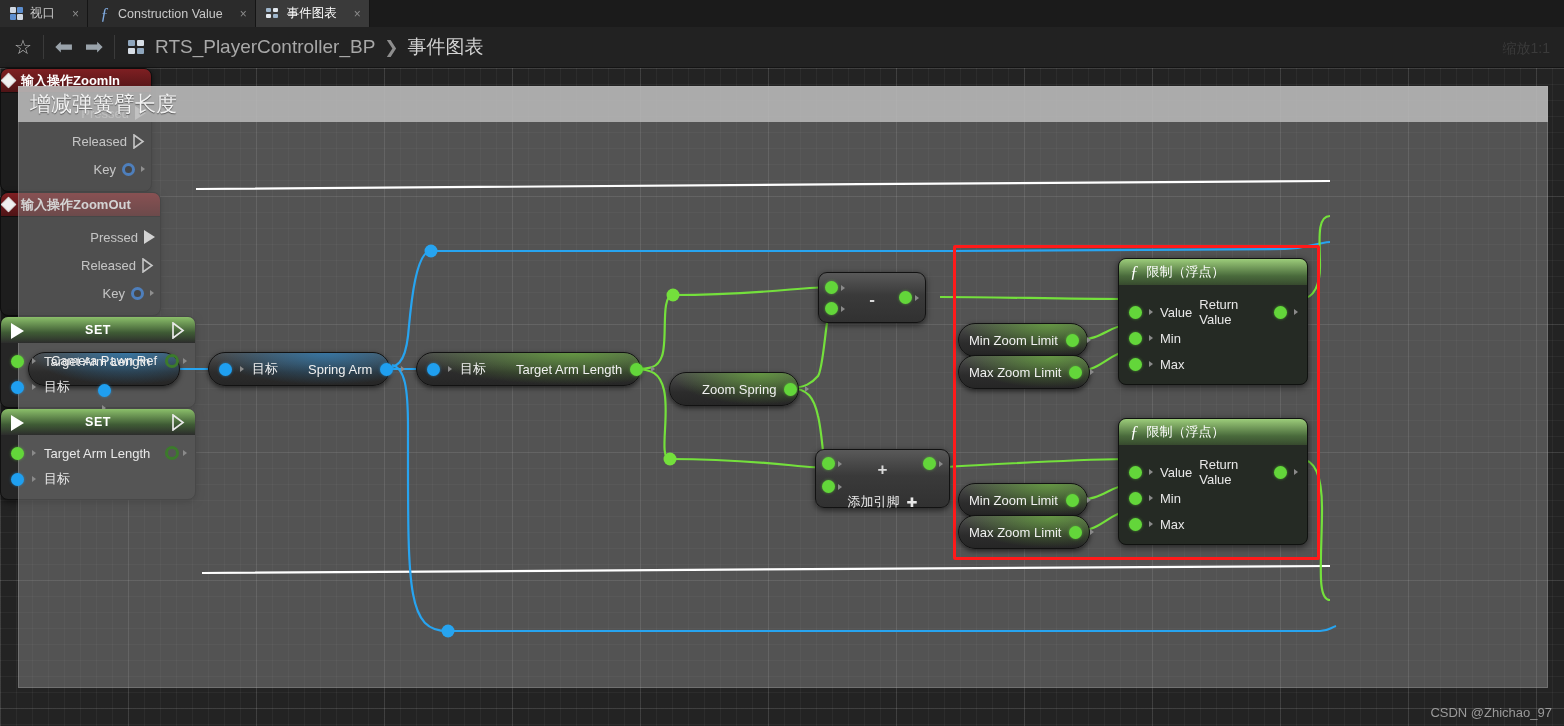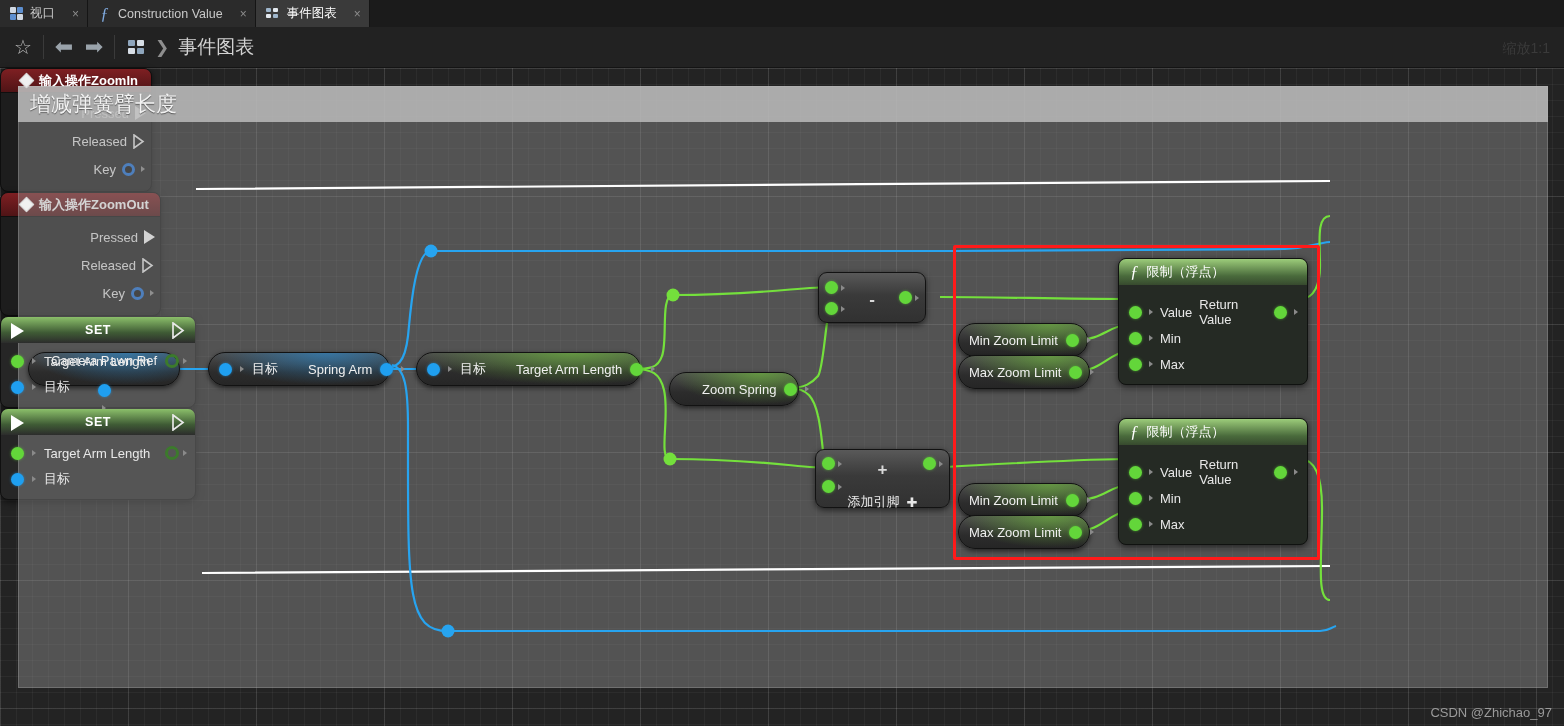--- a/index.html
+++ b/index.html
@@ -88,21 +88,21 @@
   }
 
   svg.wires { position:absolute; left:0; top:0; width:1564px; height:658px; overflow:visible; }
 
   .ev-node {
     background:#1d1d1d; border:1px solid #0e0e0e;
     box-shadow:0 2px 6px rgba(0,0,0,.6);
     border-radius:8px; overflow:hidden;
   }
   .ev-head {
-    height:24px; display:flex; align-items:center; gap:7px; padding-left:20px;
+    height:24px; display:flex; align-items:center; gap:7px; padding-left:2px;
     background:linear-gradient(to bottom,#7e1f22,#4f1416);
     color:#fff; font-size:13px; font-weight:bold;
     border-bottom:1px solid #0f0f0f;
   }
   .diamond {
     width:11px; height:11px; background:#f0f0f0; transform:rotate(45deg);
     border:1px solid #d8d8d8;
   }
   .ev-body { padding:6px 0 8px 0; }
   .pinrow {
@@ -258,20 +258,21 @@
         <span class="arrow">➡</span>
       </div>
     <div class="sep"></div>
     <div class="bc">
       <span class="bc-icon">
           <i></i>
           <i></i>
           <i></i>
           <i></i>
         </span>
+      <span class="bc-text">RTS_PlayerController_BP</span>
       <span class="bc-chev">❯</span>
       <span class="bc-text cur">事件图表</span>
     </div>
   </div>
   <div class="zoomlabel">缩放1:1</div>
 
   <div class="canvas">
 
     <div class="comment-box"></div>
     <div class="comment-title">增减弹簧臂长度</div>

